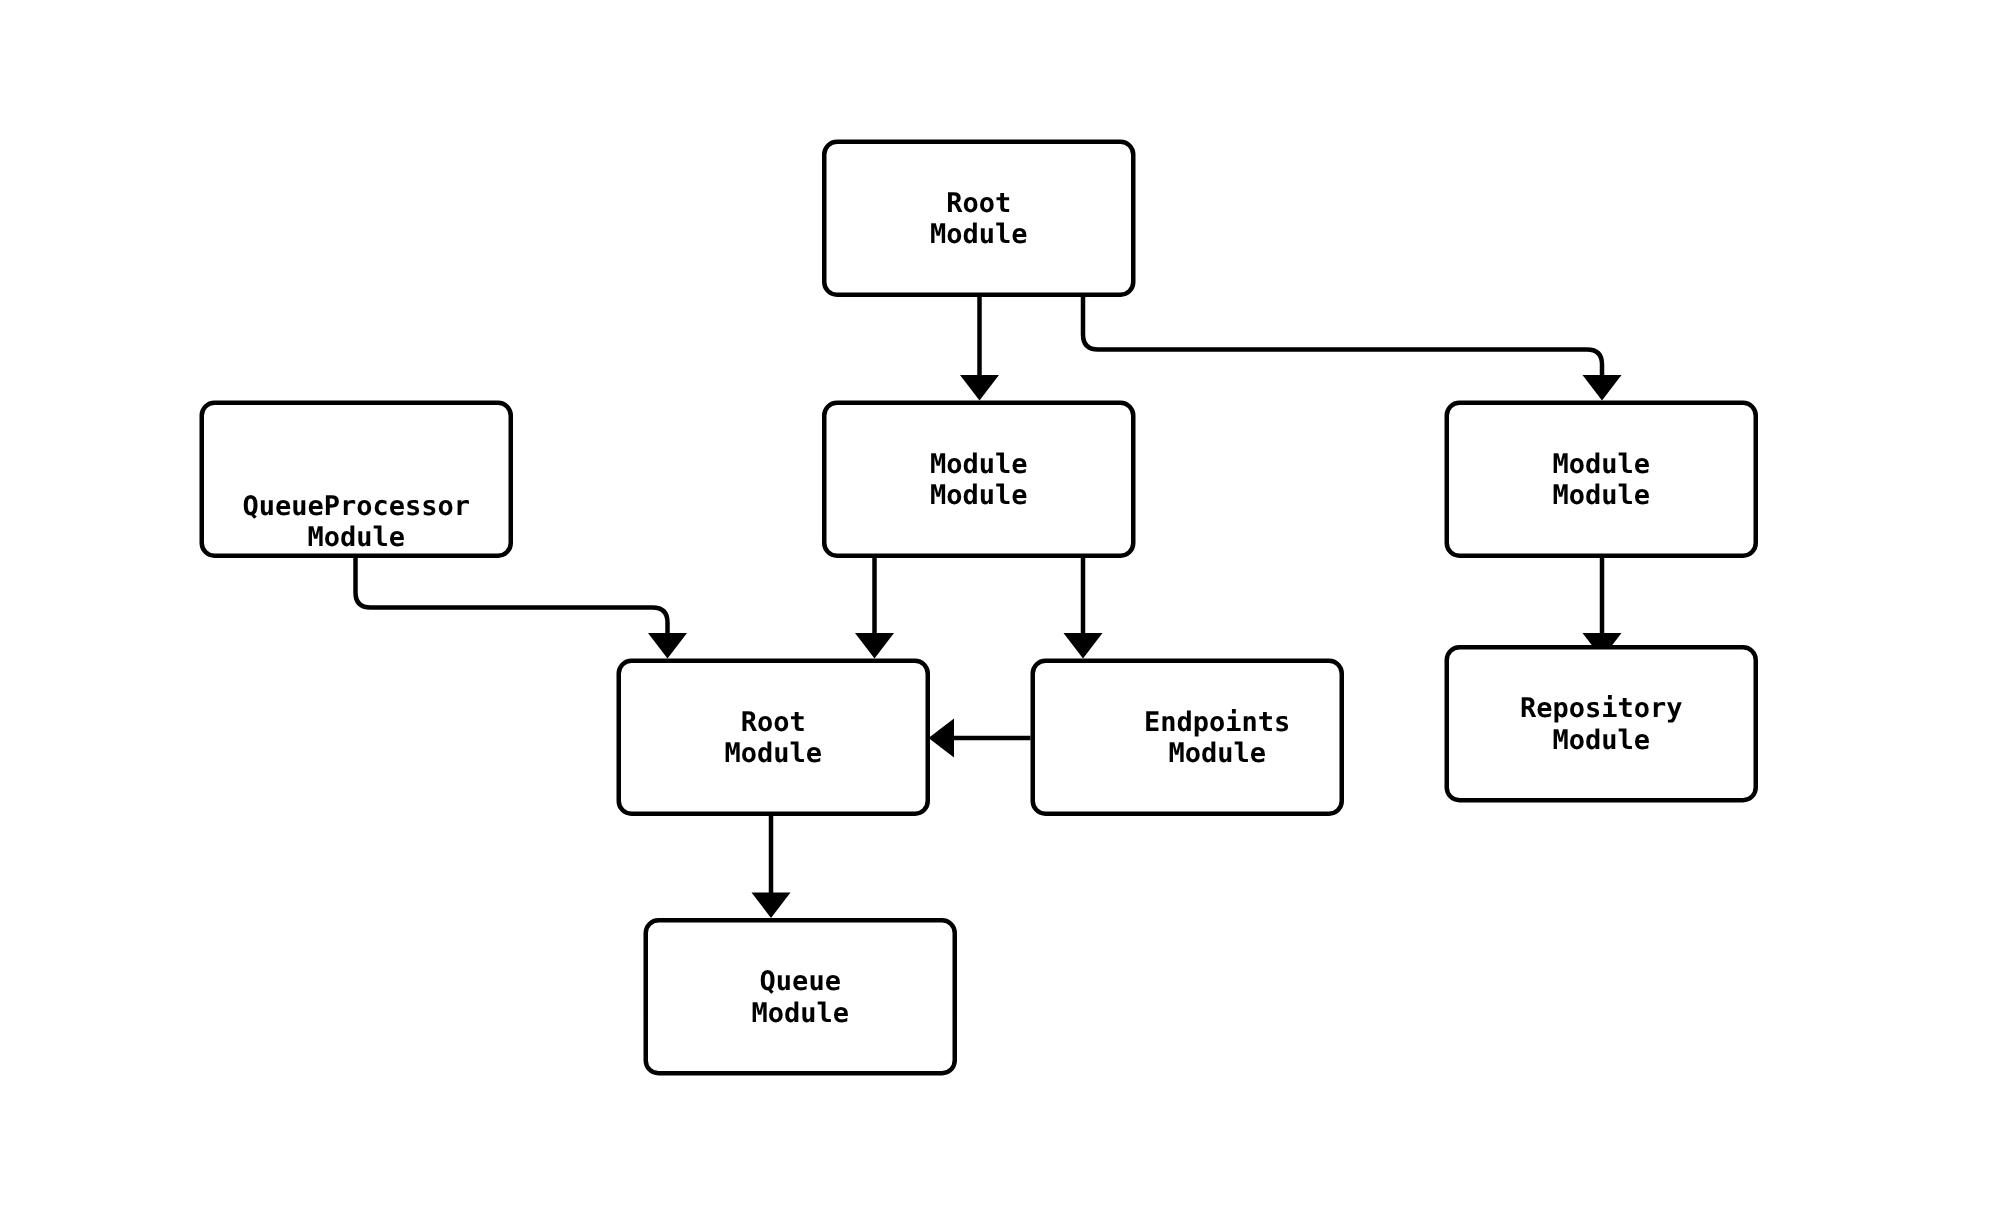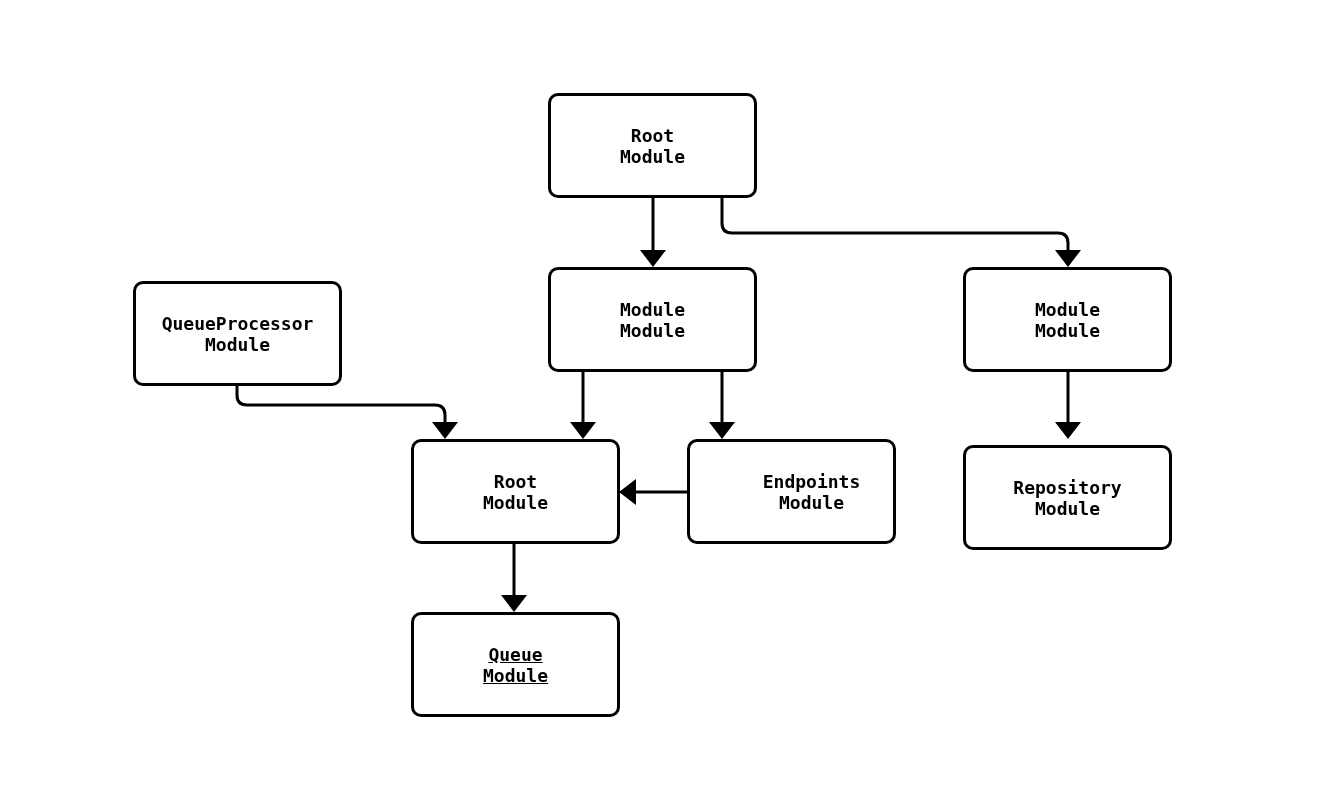--- a/index.html
+++ b/index.html
@@ -45,27 +45,27 @@
     text-align: center;
   }
   .node .label {
     font-size: 18px;
     font-weight: bold;
     line-height: 21px;
     color: #000000;
     white-space: nowrap;
   }
   .n-root        { left: 548px; top: 93px;  }
-  .n-qp          { left: 133px; top: 281px; }
+  .n-qp          { left: 133px; top: 267px; align-items: flex-end; }
   .n-server      { left: 548px; top: 267px; }
   .n-global      { left: 963px; top: 267px; }
   .n-core        { left: 411px; top: 439px; }
   .n-endpoints   { left: 687px; top: 439px; padding-left: 40px; }
-  .n-repository  { left: 963px; top: 445px; }
-  .n-queue       { left: 411px; top: 612px; text-decoration: underline; }
+  .n-repository  { left: 963px; top: 430px; }
+  .n-queue       { left: 429px; top: 612px; }
 </style>
 </head>
 <body>
 
 <div class="canvas">
 
   <svg class="edges" viewBox="0 0 1337 809" xmlns="http://www.w3.org/2000/svg">
 
     <path d="M 653 198 L 653 252"></path>
     <polygon points="653,267 640,250 666,250"></polygon>

